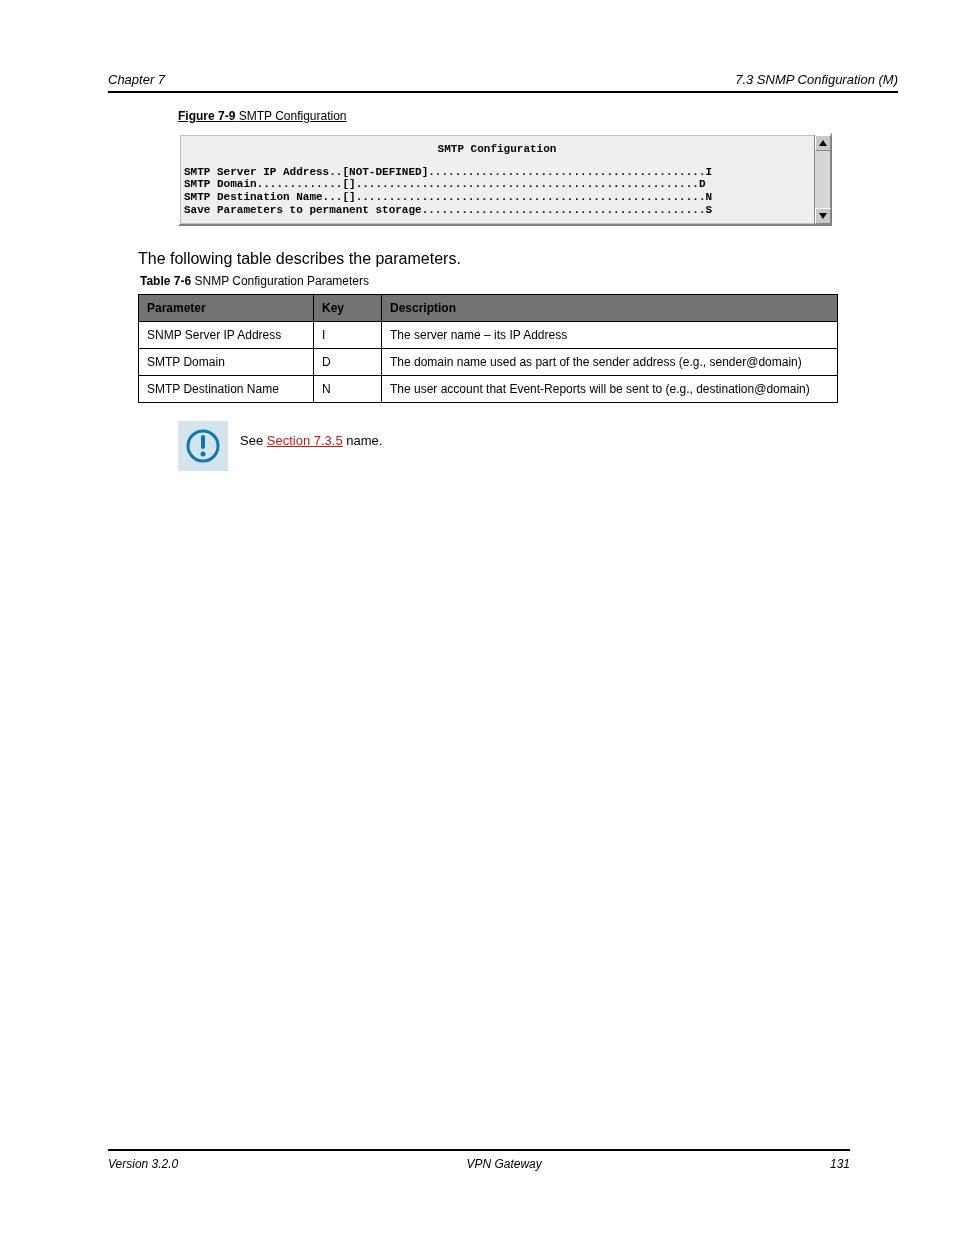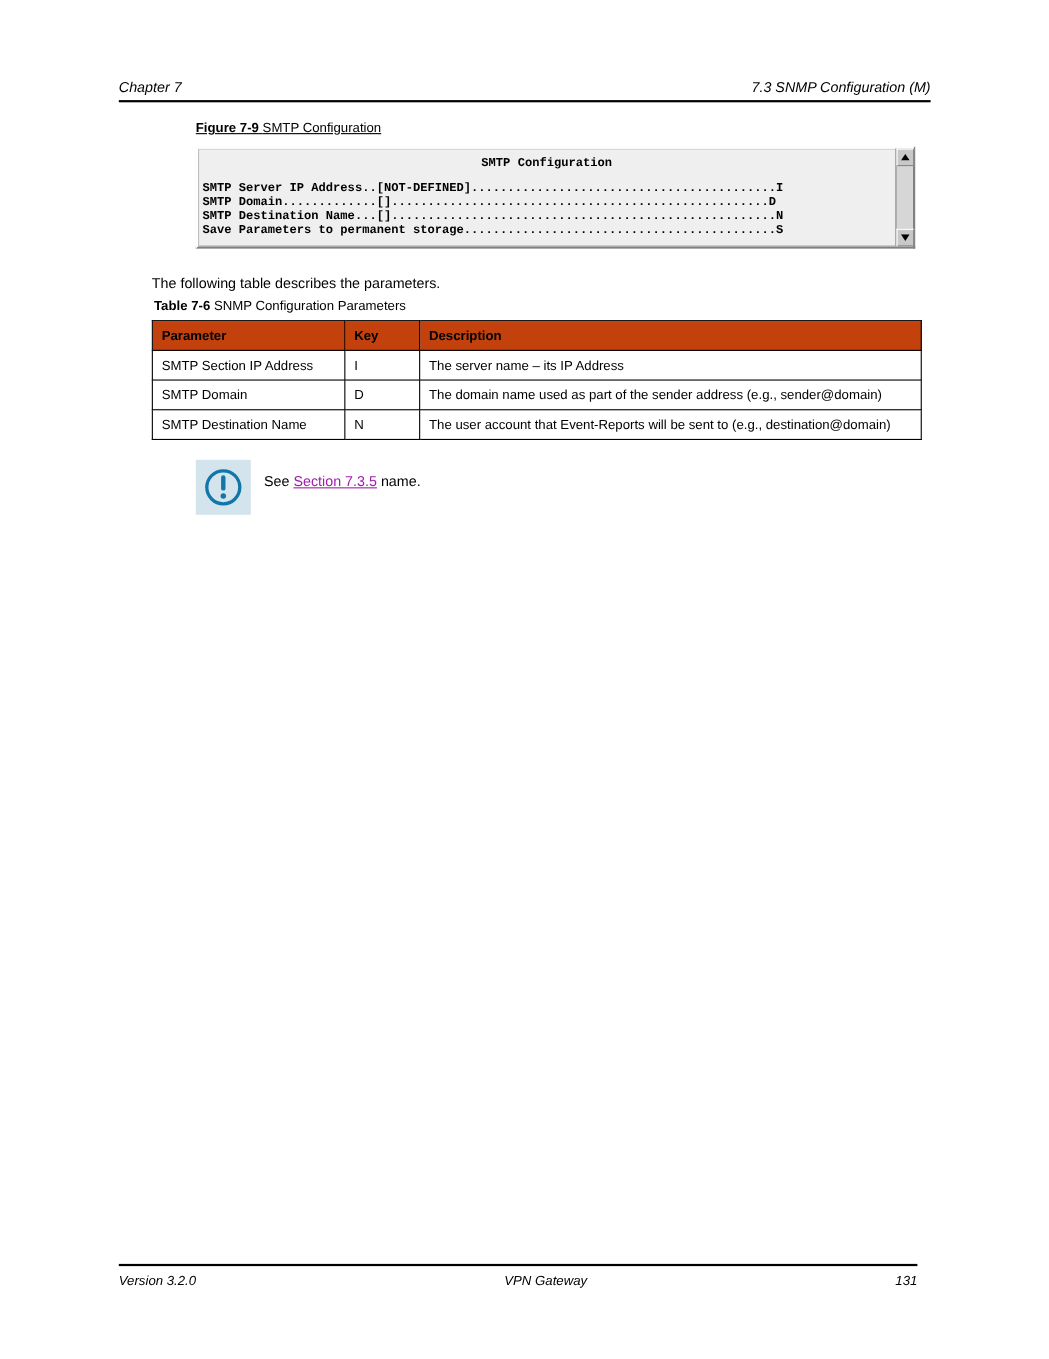--- a/index.html
+++ b/index.html
@@ -5,21 +5,21 @@
   * { box-sizing: border-box; margin: 0; padding: 0; }
   body {
     background: #ffffff;
     font-family: Arial, Helvetica, sans-serif;
     width: 954px;
     height: 1235px;
     position: relative;
     color: #000;
   }
   .page {
-    padding: 72px 108px 40px 108px;
+    padding: 72px 56px 40px 108px;
   }
   .header-row {
     display: flex;
     justify-content: space-between;
     align-items: flex-end;
     font-size: 13px;
     padding-bottom: 4px;
   }
   .header-row .left { font-style: italic; }
   .header-row .right { font-style: italic; margin-left: 27px; }
@@ -75,42 +75,42 @@
     border: 1px solid #888;
     border-top-color: #fff;
     border-left-color: #fff;
     display: flex;
     align-items: center;
     justify-content: center;
     font-size: 8px;
     line-height: 1;
   }
   .params-intro {
-    font-size: 13px;
+    font-size: 16px;
     margin: 24px 0 6px 30px;
   }
   .tbl-caption {
     font-size: 12px;
     margin: 6px 0 6px 32px;
   }
   .tbl-caption .label { font-weight: bold; }
   table.grid {
     border-collapse: collapse;
     margin-left: 30px;
     width: 700px;
     font-size: 12px;
   }
   table.grid th, table.grid td {
     border: 1px solid #000;
     padding: 6px 8px;
     vertical-align: top;
     text-align: left;
   }
   table.grid th {
-    background: #c2410c;
+    background: #737373;
     font-weight: bold;
   }
   table.grid col.c1 { width: 175px; }
   table.grid col.c2 { width: 68px; }
   .note-row {
     display: flex;
     align-items: flex-start;
     margin: 18px 0 0 70px;
   }
   .note-icon {
@@ -121,26 +121,26 @@
     align-items: center;
     justify-content: center;
     margin-right: 12px;
     flex-shrink: 0;
   }
   .note-icon svg { display: block; }
   .note-text {
     font-size: 13px;
     padding-top: 12px;
   }
-  .note-text a { color: #a21caf; }
+  .note-text a { color: #b91c1c; }
   
   .footer {
     position: absolute;
     left: 108px;
-    right: 120px;
+    right: 104px;
     bottom: 64px;
   }
   .footer-rule {
     border: none;
     border-top: 2px solid #000;
     margin-bottom: 6px;
   }
   .footer-row {
     display: flex;
     justify-content: space-between;
@@ -201,21 +201,21 @@
       </colgroup>
     <thead>
       <tr>
         <th>Parameter</th>
         <th>Key</th>
         <th>Description</th>
       </tr>
     </thead>
     <tbody>
       <tr>
-        <td>SMTP Section IP Address</td>
+        <td>SNMP Server IP Address</td>
         <td>I</td>
         <td>The server name – its IP Address</td>
       </tr>
       <tr>
         <td>SMTP Domain</td>
         <td>D</td>
         <td>The domain name used as part of the sender address (e.g., sender@domain)</td>
       </tr>
       <tr>
         <td>SMTP Destination Name</td>

